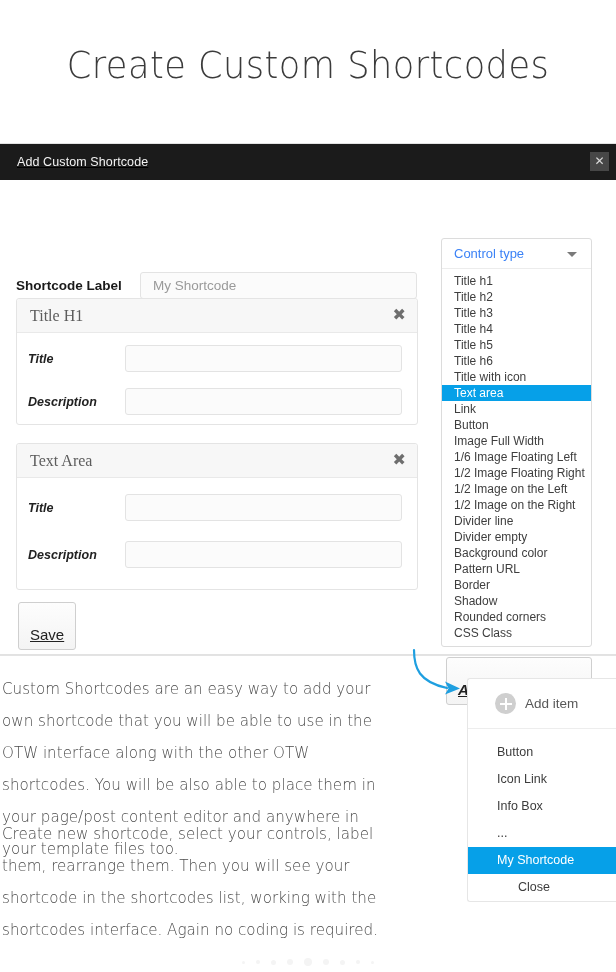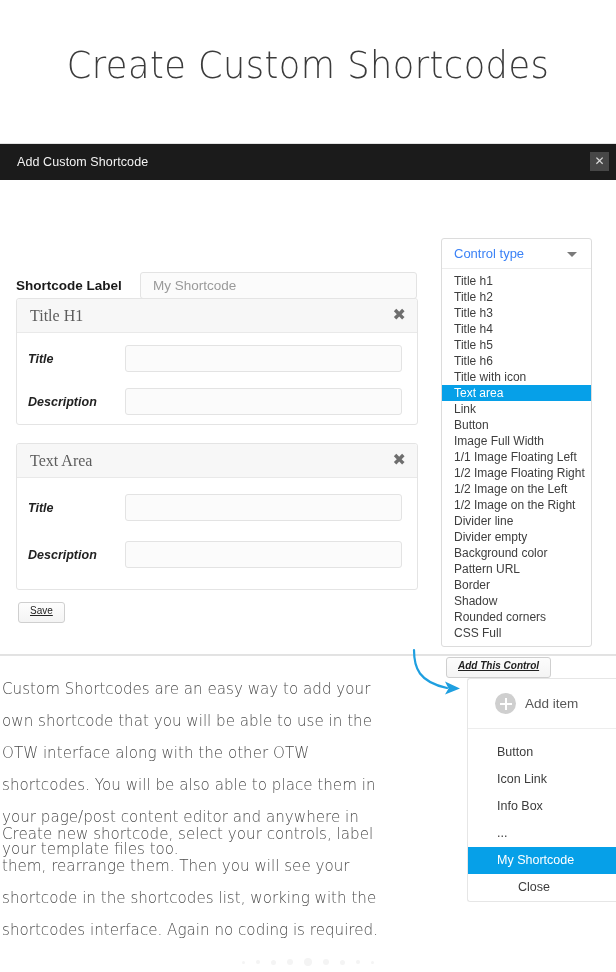--- a/index.html
+++ b/index.html
@@ -27,21 +27,21 @@
   .modal {
     position: absolute; left: 0; top: 143px; width: 616px; height: 512px;
     background: #fff;
     border: 1px solid #e2e2e2;
     border-left: none; border-right: none;
   }
   .modal-header {
     position: relative;
     height: 36px;
     background: #1b1b1b;
-    display: flex; align-items: center;
+    display: flex; align-items: center; text-decoration: underline;
   }
   .modal-title {
     color: #f2f2f2; font-size: 12.5px; padding-left: 17px; letter-spacing: .1px;
   }
   .modal-close {
     position: absolute; right: 7px; top: 8px;
     width: 19px; height: 19px;
     background: #474747;
     color: #dcdcdc;
     font-size: 12px; line-height: 19px; text-align: center;
@@ -101,22 +101,22 @@
     width: 97px; font-size: 12.5px; font-style: italic;
     font-weight: bold; color: #222;
   }
   .field-row .finput { width: 277px; }
 
   
   .btn {
     display: inline-block;
     border: 1px solid #cfcfcf; border-radius: 3px;
     background: linear-gradient(#fdfdfd,#f4f4f4);
-    color: #222; font-size: 10px;
-    padding: 2px 11px 6px 11px;
+    color: #222; font-size: 15px;
+    padding: 23px 11px 6px 11px;
     cursor: pointer;
     font-family: "Liberation Sans", sans-serif;
     text-decoration: underline;
   }
   .save-btn { position: absolute; left: 18px; top: 422px; }
 
   
   .ctrl-box {
     position: absolute; left: 441px; top: 58px; width: 151px;
     border: 1px solid #dcdcdc; border-radius: 3px; background: #fff;
@@ -276,32 +276,32 @@
             <div class="ctrl-item">Title h2</div>
             <div class="ctrl-item">Title h3</div>
             <div class="ctrl-item">Title h4</div>
             <div class="ctrl-item">Title h5</div>
             <div class="ctrl-item">Title h6</div>
             <div class="ctrl-item">Title with icon</div>
             <div class="ctrl-item sel">Text area</div>
             <div class="ctrl-item">Link</div>
             <div class="ctrl-item">Button</div>
             <div class="ctrl-item">Image Full Width</div>
-            <div class="ctrl-item">1/1 Image Floating Left</div>
+            <div class="ctrl-item">1/6 Image Floating Left</div>
             <div class="ctrl-item">1/2 Image Floating Right</div>
             <div class="ctrl-item">1/2 Image on the Left</div>
             <div class="ctrl-item">1/2 Image on the Right</div>
             <div class="ctrl-item">Divider line</div>
             <div class="ctrl-item">Divider empty</div>
             <div class="ctrl-item">Background color</div>
             <div class="ctrl-item">Pattern URL</div>
             <div class="ctrl-item">Border</div>
             <div class="ctrl-item">Shadow</div>
             <div class="ctrl-item">Rounded corners</div>
-            <div class="ctrl-item">CSS Full</div>
+            <div class="ctrl-item">CSS Class</div>
           </div>
       </div>
 
       <div class="btn add-ctrl-btn">Add This Control</div>
 
     </div>
   </div>
 
   <div class="divider"></div>
 

